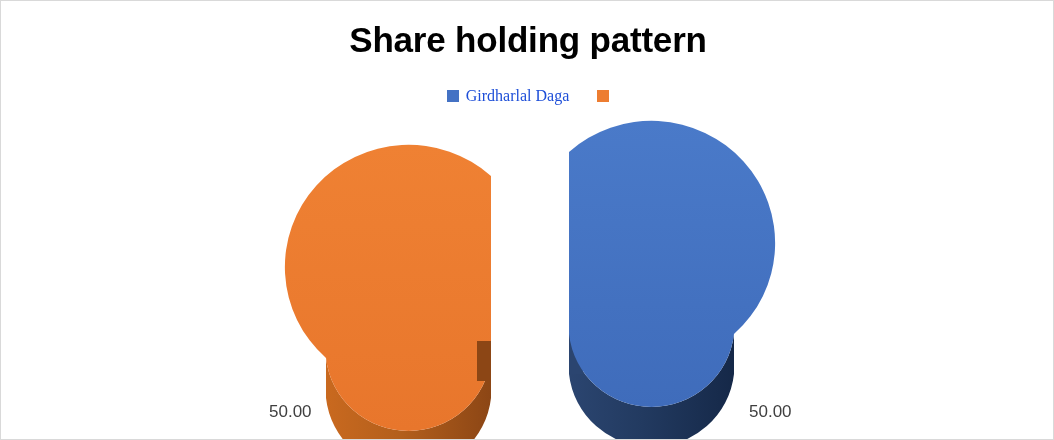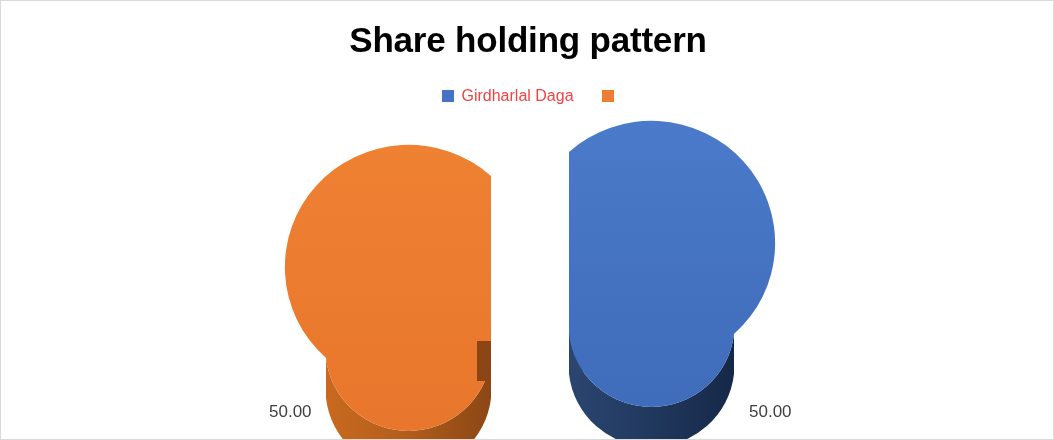--- a/index.html
+++ b/index.html
@@ -55,23 +55,24 @@
     height: 22px;
   }
   .legend-swatch {
     width: 12px;
     height: 12px;
     display: block;
     flex: 0 0 auto;
   }
   .legend-label {
     font-size: 16px;
-    color: #ef4444;
+    color: #1d4ed8;
     line-height: 18px;
     white-space: nowrap;
+    font-family: Liberation Serif, serif;
   }
 
   
   #plot-area {
     position: absolute;
     left: 0;
     top: 118px;
     width: 1054px;
     height: 320px;
   }

